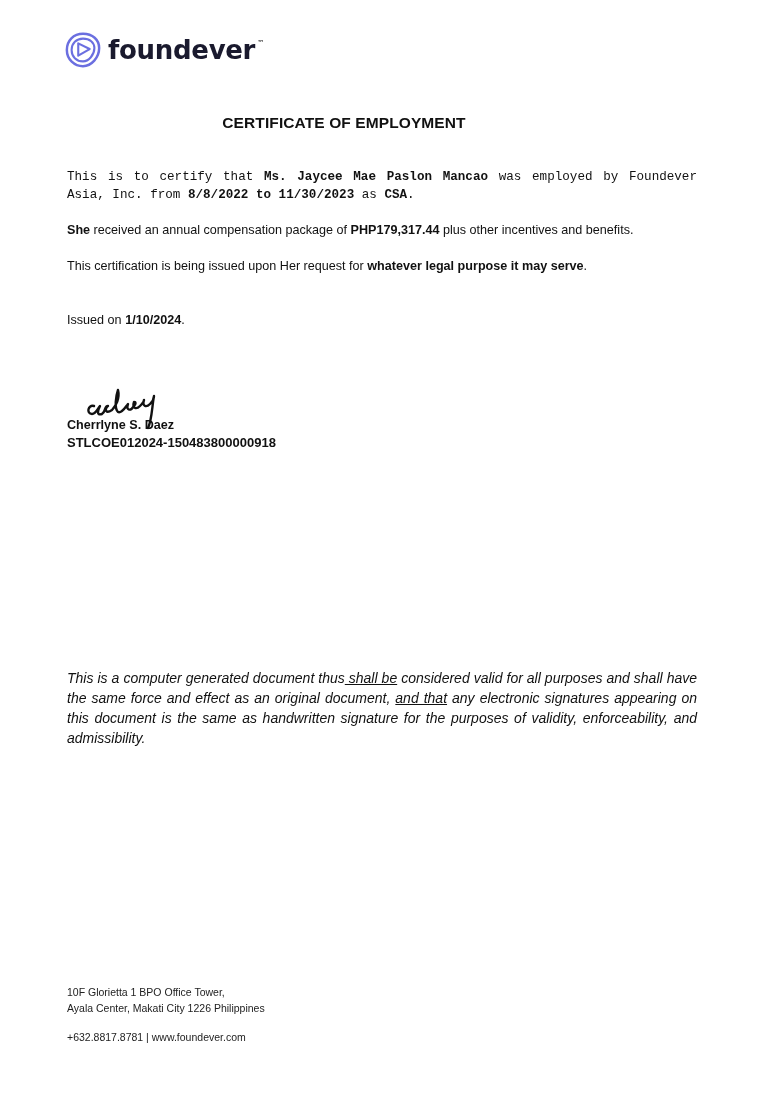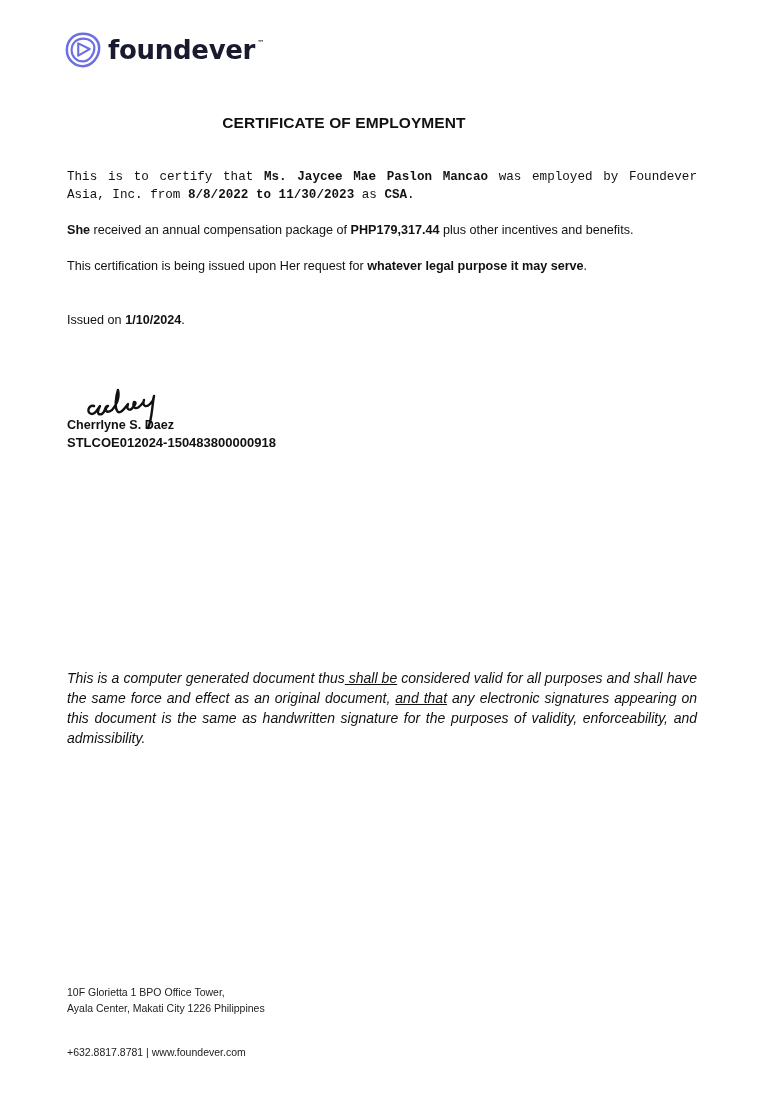--- a/index.html
+++ b/index.html
@@ -55,14 +55,14 @@
 <div class="signer">
   <div><b>Cherrlyne S. Daez</b></div>
   <div class="ref">STLCOE012024-150483800000918</div>
 </div>
 
 <div class="disclaimer"><span>This is a computer generated document thus</span><span class="u"> shall be</span><span> considered valid for all purposes and shall have the same force and effect as an original document, </span><span class="u">and that</span><span> any electronic signatures appearing on this document is the same as handwritten signature for the purposes of validity, enforceability, and admissibility.</span></div>
 
 <div class="footer">
   <div>10F Glorietta 1 BPO Office Tower,</div>
   <div>Ayala Center, Makati City 1226 Philippines</div>
-  <div style="margin-top:28px;">+632.8817.8781 | www.foundever.com</div>
+  <div style="margin-top:13px;">+632.8817.8781 | www.foundever.com</div>
 </div>
 
 </body></html>

